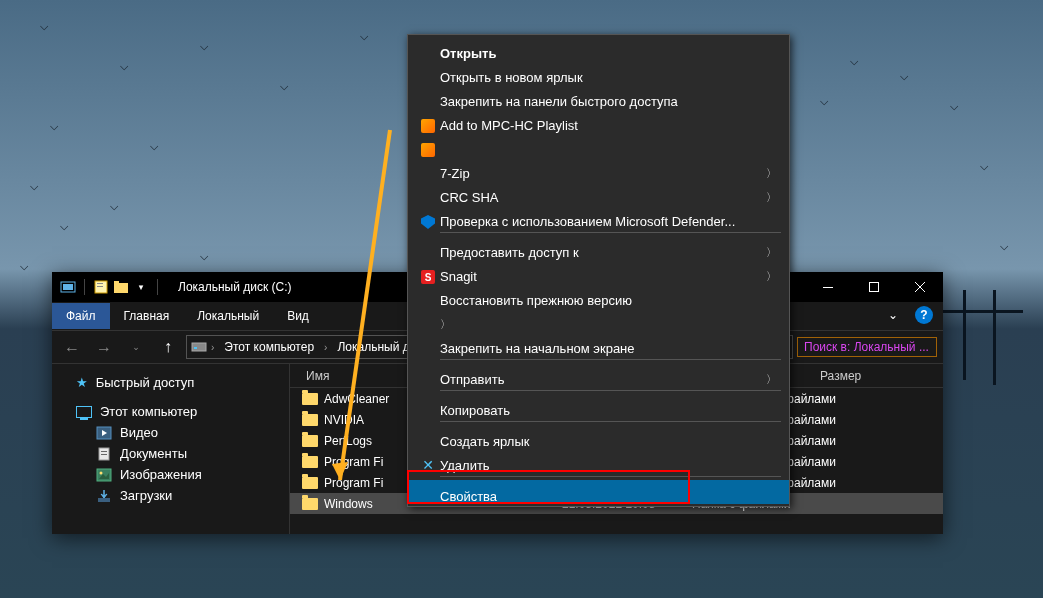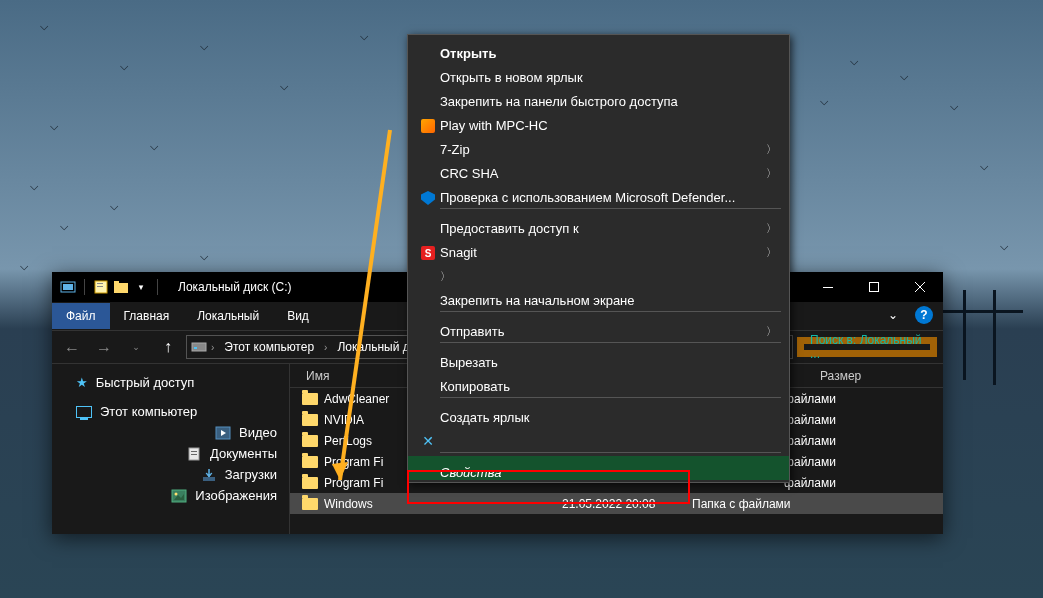--- a/index.html
+++ b/index.html
@@ -28,26 +28,26 @@
 .tab.active { background: #2b5797; }
 .ribbon-arrow { position: absolute; right: 40px; top: 6px; color: #fff; width: 20px; text-align: center; }
 .ribbon-help { position: absolute; right: 10px; top: 4px; width: 18px; height: 18px; border-radius: 50%; background: #0078d4; color: #fff; font-size: 12px; display: flex; align-items: center; justify-content: center; font-weight: bold; }
 
 .nav-bar { height: 34px; background: #191919; display: flex; align-items: center; border-top: 1px solid #333; border-bottom: 1px solid #333; padding: 0 6px; gap: 4px; }
 .nav-btn { width: 28px; height: 24px; display: flex; align-items: center; justify-content: center; color: #888; }
 .nav-btn.enabled { color: #fff; }
 .address { flex: 1; height: 24px; background: #191919; border: 1px solid #535353; display: flex; align-items: center; padding: 0 4px; color: #fff; font-size: 12px; gap: 4px; }
 .crumb { padding: 2px 6px; cursor: pointer; display: flex; align-items: center; gap: 4px; }
 .crumb-sep { color: #999; font-size: 10px; }
-.search { width: 140px; height: 20px; background: #191919; border: 7px solid #a16207; color: #14b8a6; font-size: 12px; padding: 0 6px; display: flex; align-items: center; }
+.search { width: 140px; height: 20px; background: #191919; border: 1px solid #a16207; color: #d946ef; font-size: 12px; padding: 0 6px; display: flex; align-items: center; }
 
 .content { display: flex; height: 170px; }
 .sidebar { width: 238px; border-right: 1px solid #333; padding: 8px 0; overflow: hidden; }
 .sidebar-item { display: flex; align-items: center; gap: 8px; padding: 3px 12px 3px 24px; color: #fff; font-size: 13px; cursor: pointer; }
-.sidebar-item.sub { padding-left: 44px; justify-content: flex-end; }
+.sidebar-item.sub { padding-left: 44px; }
 .star-icon { color: #4fc3f7; }
 .pc-icon { width: 16px; height: 12px; border: 1px solid #4fc3f7; position: relative; }
 .pc-icon::after { content: ''; position: absolute; bottom: -3px; left: 3px; right: 3px; height: 2px; background: #4fc3f7; }
 .small-icon { width: 16px; height: 14px; }
 
 .file-area { flex: 1; color: #fff; }
 .col-headers { display: flex; height: 24px; align-items: center; font-size: 12px; color: #ccc; border-bottom: 1px solid #333; }
 .col-name { width: 270px; padding-left: 16px; }
 .col-date { width: 130px; }
 .col-type { width: 130px; }
@@ -58,21 +58,21 @@
 .folder-icon::before { content: ''; position: absolute; top: -3px; left: 0; width: 6px; height: 3px; background: #ffd86b; border-radius: 1px 1px 0 0; }
 
 .statusbar { height: 24px; background: #191919; border-top: 1px solid #333; display: flex; align-items: center; color: #ccc; font-size: 11px; padding: 0 8px; }
 .status-sep { width: 1px; height: 14px; background: #555; margin: 0 10px; }
 .view-btns { margin-left: auto; display: flex; gap: 2px; }
 .view-btn { width: 22px; height: 18px; border: 1px solid #555; display: flex; align-items: center; justify-content: center; }
 
 
 .context-menu { position: absolute; left: 407px; top: 34px; width: 383px; background: #2b2b2b; border: 1px solid #555; box-shadow: 2px 2px 8px rgba(0,0,0,0.7); color: #fff; font-size: 13px; padding: 2px 0; }
 .menu-item { display: flex; align-items: flex-end; height: 24px; padding: 0 8px; cursor: pointer; }
-.menu-item.highlighted { background: #14532d; font-style: italic; }
+.menu-item.highlighted { background: #0369a1; }
 .menu-icon-slot { width: 24px; display: flex; align-items: center; justify-content: center; }
 .menu-label { flex: 1; }
 .menu-label.bold { font-weight: 600; }
 .menu-arrow { color: #ccc; font-size: 11px; padding-right: 4px; }
 .menu-sep { height: 1px; background: #555; margin: 3px 8px 3px 32px; }
 .mpc-icon { width: 14px; height: 14px; background: linear-gradient(135deg, #ffa500, #ff6600); border-radius: 2px; }
 .shield-icon { width: 14px; height: 14px; background: #0078d4; clip-path: polygon(50% 0%, 100% 25%, 100% 60%, 50% 100%, 0% 60%, 0% 25%); }
 .snagit-icon { width: 14px; height: 14px; background: #e62020; border-radius: 2px; color: #fff; font-size: 10px; font-weight: bold; display: flex; align-items: center; justify-content: center; }
 .delete-icon { color: #4fc3f7; font-size: 14px; }
 
@@ -214,32 +214,32 @@
       <div class="sidebar-item sub">
         <svg class="small-icon" viewBox="0 0 16 14">
             <rect x="3" y="1" width="10" height="12" fill="#e8e8e8" stroke="#999"></rect>
             <rect x="5" y="4" width="6" height="1" fill="#666"></rect>
             <rect x="5" y="7" width="6" height="1" fill="#666"></rect>
           </svg>
         <span>Документы</span>
       </div>
       <div class="sidebar-item sub">
         <svg class="small-icon" viewBox="0 0 16 14">
-            <rect x="2" y="9" width="12" height="4" fill="#3a5f7f"></rect>
-            <polygon points="8,1 8,7 5,5 8,9 11,5 8,7" fill="#5fb3e8" stroke="#5fb3e8"></polygon>
-          </svg>
-        <span>Загрузки</span>
-      </div>
-      <div class="sidebar-item sub">
-        <svg class="small-icon" viewBox="0 0 16 14">
             <rect x="1" y="1" width="14" height="12" fill="#3a7f5f" stroke="#50b080"></rect>
             <circle cx="5" cy="5" r="1.5" fill="#ffe070"></circle>
             <polygon points="3,11 7,6 10,9 13,5 13,11" fill="#2a5f3f"></polygon>
           </svg>
         <span>Изображения</span>
+      </div>
+      <div class="sidebar-item sub">
+        <svg class="small-icon" viewBox="0 0 16 14">
+            <rect x="2" y="9" width="12" height="4" fill="#3a5f7f"></rect>
+            <polygon points="8,1 8,7 5,5 8,9 11,5 8,7" fill="#5fb3e8" stroke="#5fb3e8"></polygon>
+          </svg>
+        <span>Загрузки</span>
       </div>
     </div>
 
     <div class="file-area">
       <div class="col-headers">
         <div class="col-name">Имя</div>
         <div class="col-date"></div>
         <div class="col-type"></div>
         <div class="col-size">Размер</div>
       </div>
@@ -294,21 +294,26 @@
       <div class="menu-label">Открыть в новом ярлык</div>
     </div>
   <div class="menu-item">
       <div class="menu-icon-slot"></div>
       <div class="menu-label">Закрепить на панели быстрого доступа</div>
     </div>
   <div class="menu-item">
       <div class="menu-icon-slot">
         <div class="mpc-icon"></div>
       </div>
-      <div class="menu-label">Play with MPC-HC</div>
+      <div class="menu-label">Add to MPC-HC Playlist</div>
+    </div>
+  <div class="menu-item">
+      <div class="menu-icon-slot">
+        <div class="mpc-icon"></div>
+      </div>
     </div>
   <div class="menu-item">
       <div class="menu-icon-slot"></div>
       <div class="menu-label">7-Zip</div>
       <div class="menu-arrow">〉</div>
     </div>
   <div class="menu-item">
       <div class="menu-icon-slot"></div>
       <div class="menu-label">CRC SHA</div>
       <div class="menu-arrow">〉</div>
@@ -327,50 +332,51 @@
     </div>
   <div class="menu-item">
       <div class="menu-icon-slot">
         <div class="snagit-icon">S</div>
       </div>
       <div class="menu-label">Snagit</div>
       <div class="menu-arrow">〉</div>
     </div>
   <div class="menu-item">
       <div class="menu-icon-slot"></div>
+      <div class="menu-label">Восстановить прежнюю версию</div>
+    </div>
+  <div class="menu-item">
+      <div class="menu-icon-slot"></div>
       <div class="menu-arrow">〉</div>
     </div>
   <div class="menu-item">
       <div class="menu-icon-slot"></div>
       <div class="menu-label">Закрепить на начальном экране</div>
     </div>
   <div class="menu-sep"></div>
   <div class="menu-item">
       <div class="menu-icon-slot"></div>
       <div class="menu-label">Отправить</div>
       <div class="menu-arrow">〉</div>
     </div>
   <div class="menu-sep"></div>
   <div class="menu-item">
       <div class="menu-icon-slot"></div>
-      <div class="menu-label">Вырезать</div>
-    </div>
-  <div class="menu-item">
-      <div class="menu-icon-slot"></div>
       <div class="menu-label">Копировать</div>
     </div>
   <div class="menu-sep"></div>
   <div class="menu-item">
       <div class="menu-icon-slot"></div>
       <div class="menu-label">Создать ярлык</div>
     </div>
   <div class="menu-item">
       <div class="menu-icon-slot">
         <span class="delete-icon">✕</span>
       </div>
+      <div class="menu-label">Удалить</div>
     </div>
   <div class="menu-sep"></div>
   <div class="menu-item highlighted">
       <div class="menu-icon-slot"></div>
       <div class="menu-label">Свойства</div>
     </div>
 </div>
 
 <div class="highlight-box"></div>
 

